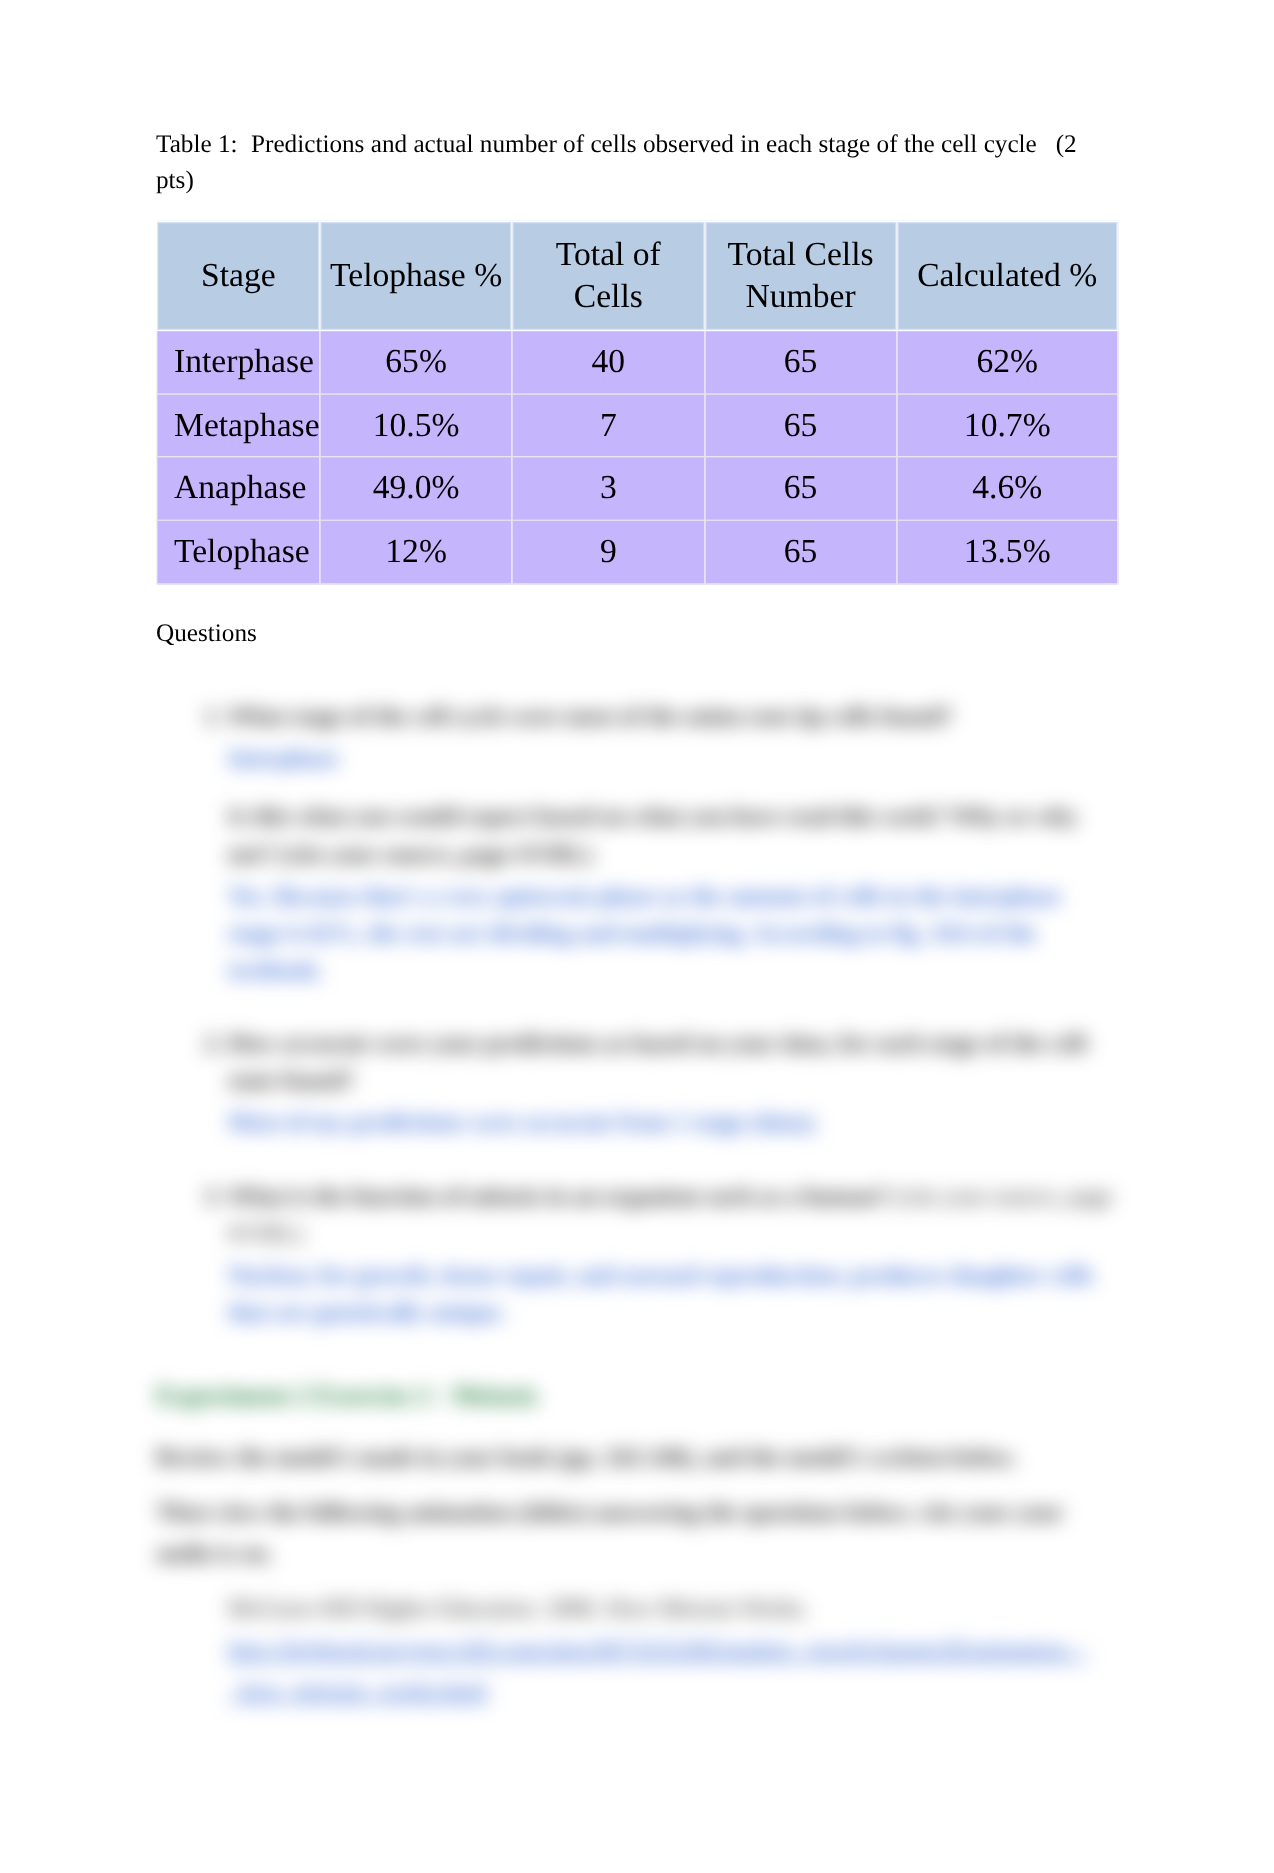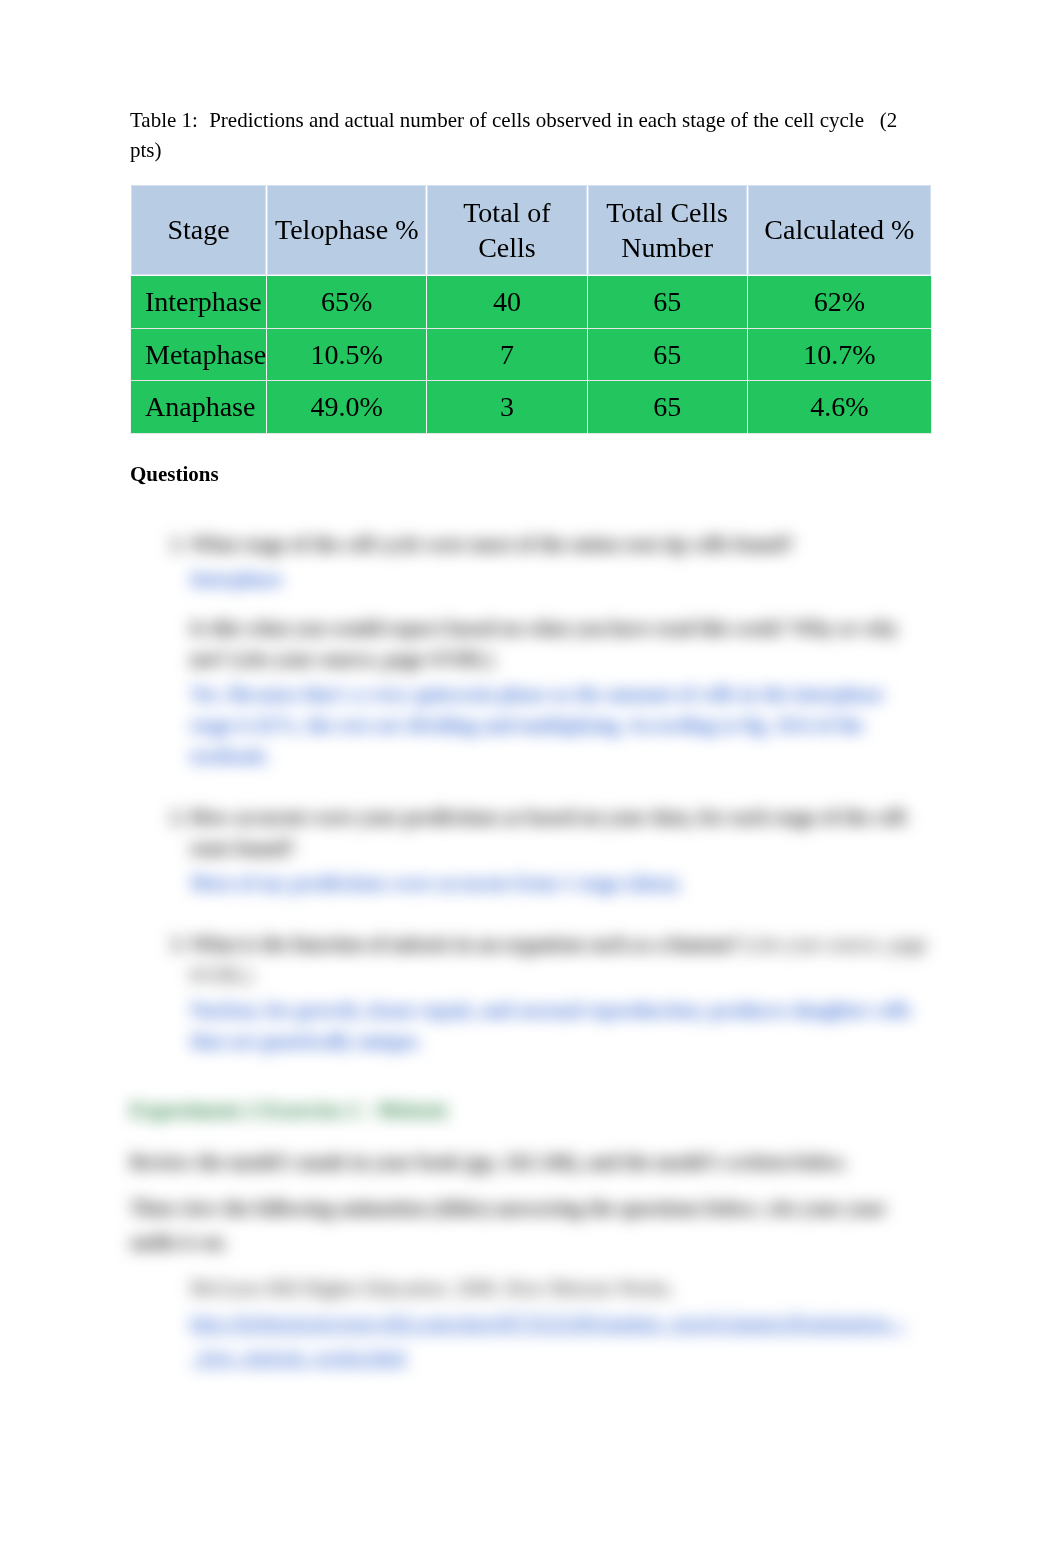--- a/index.html
+++ b/index.html
@@ -40,36 +40,35 @@
   table.data thead th {
     background: #b8cce4;
     font-weight: normal;
     text-align: center;
     padding: 10px 6px;
     border: 1px solid #ffffff;
     line-height: 1.25;
     box-shadow: inset 0 0 0 1px rgba(255,255,255,0.4);
   }
   table.data tbody td {
-    background: #22c55e;
+    background: #c4b5fd;
     border: 1px solid #e6e6e6;
     border-left-color: #f2f2f2;
     border-right-color: #f2f2f2;
     padding: 7px 10px;
     text-align: center;
     line-height: 1.35;
   }
   table.data tbody td.stage-cell {
     text-align: left;
     padding-left: 14px;
   }
   .questions-heading {
     font-size: 21px;
     margin: 10px 0 16px 0;
-    font-weight: bold;
   }
 
   
   .blur-region {
     filter: blur(8px);
     -webkit-filter: blur(8px);
     user-select: none;
     pointer-events: none;
     padding: 6px 0 0 0;
   }
@@ -181,20 +180,27 @@
           <td>7</td>
           <td>65</td>
           <td>10.7%</td>
         </tr>
         <tr>
           <td class="stage-cell">Anaphase</td>
           <td>49.0%</td>
           <td>3</td>
           <td>65</td>
           <td>4.6%</td>
+        </tr>
+        <tr>
+          <td class="stage-cell">Telophase</td>
+          <td>12%</td>
+          <td>9</td>
+          <td>65</td>
+          <td>13.5%</td>
         </tr>
       </tbody>
   </table>
 
   <div class="questions-heading">Questions</div>
 
   <div class="blur-region">
     <ol class="blur-list">
       <li>
         <span class="q-line">What stage of the cell cycle were most of the onion root tip cells found?</span>

